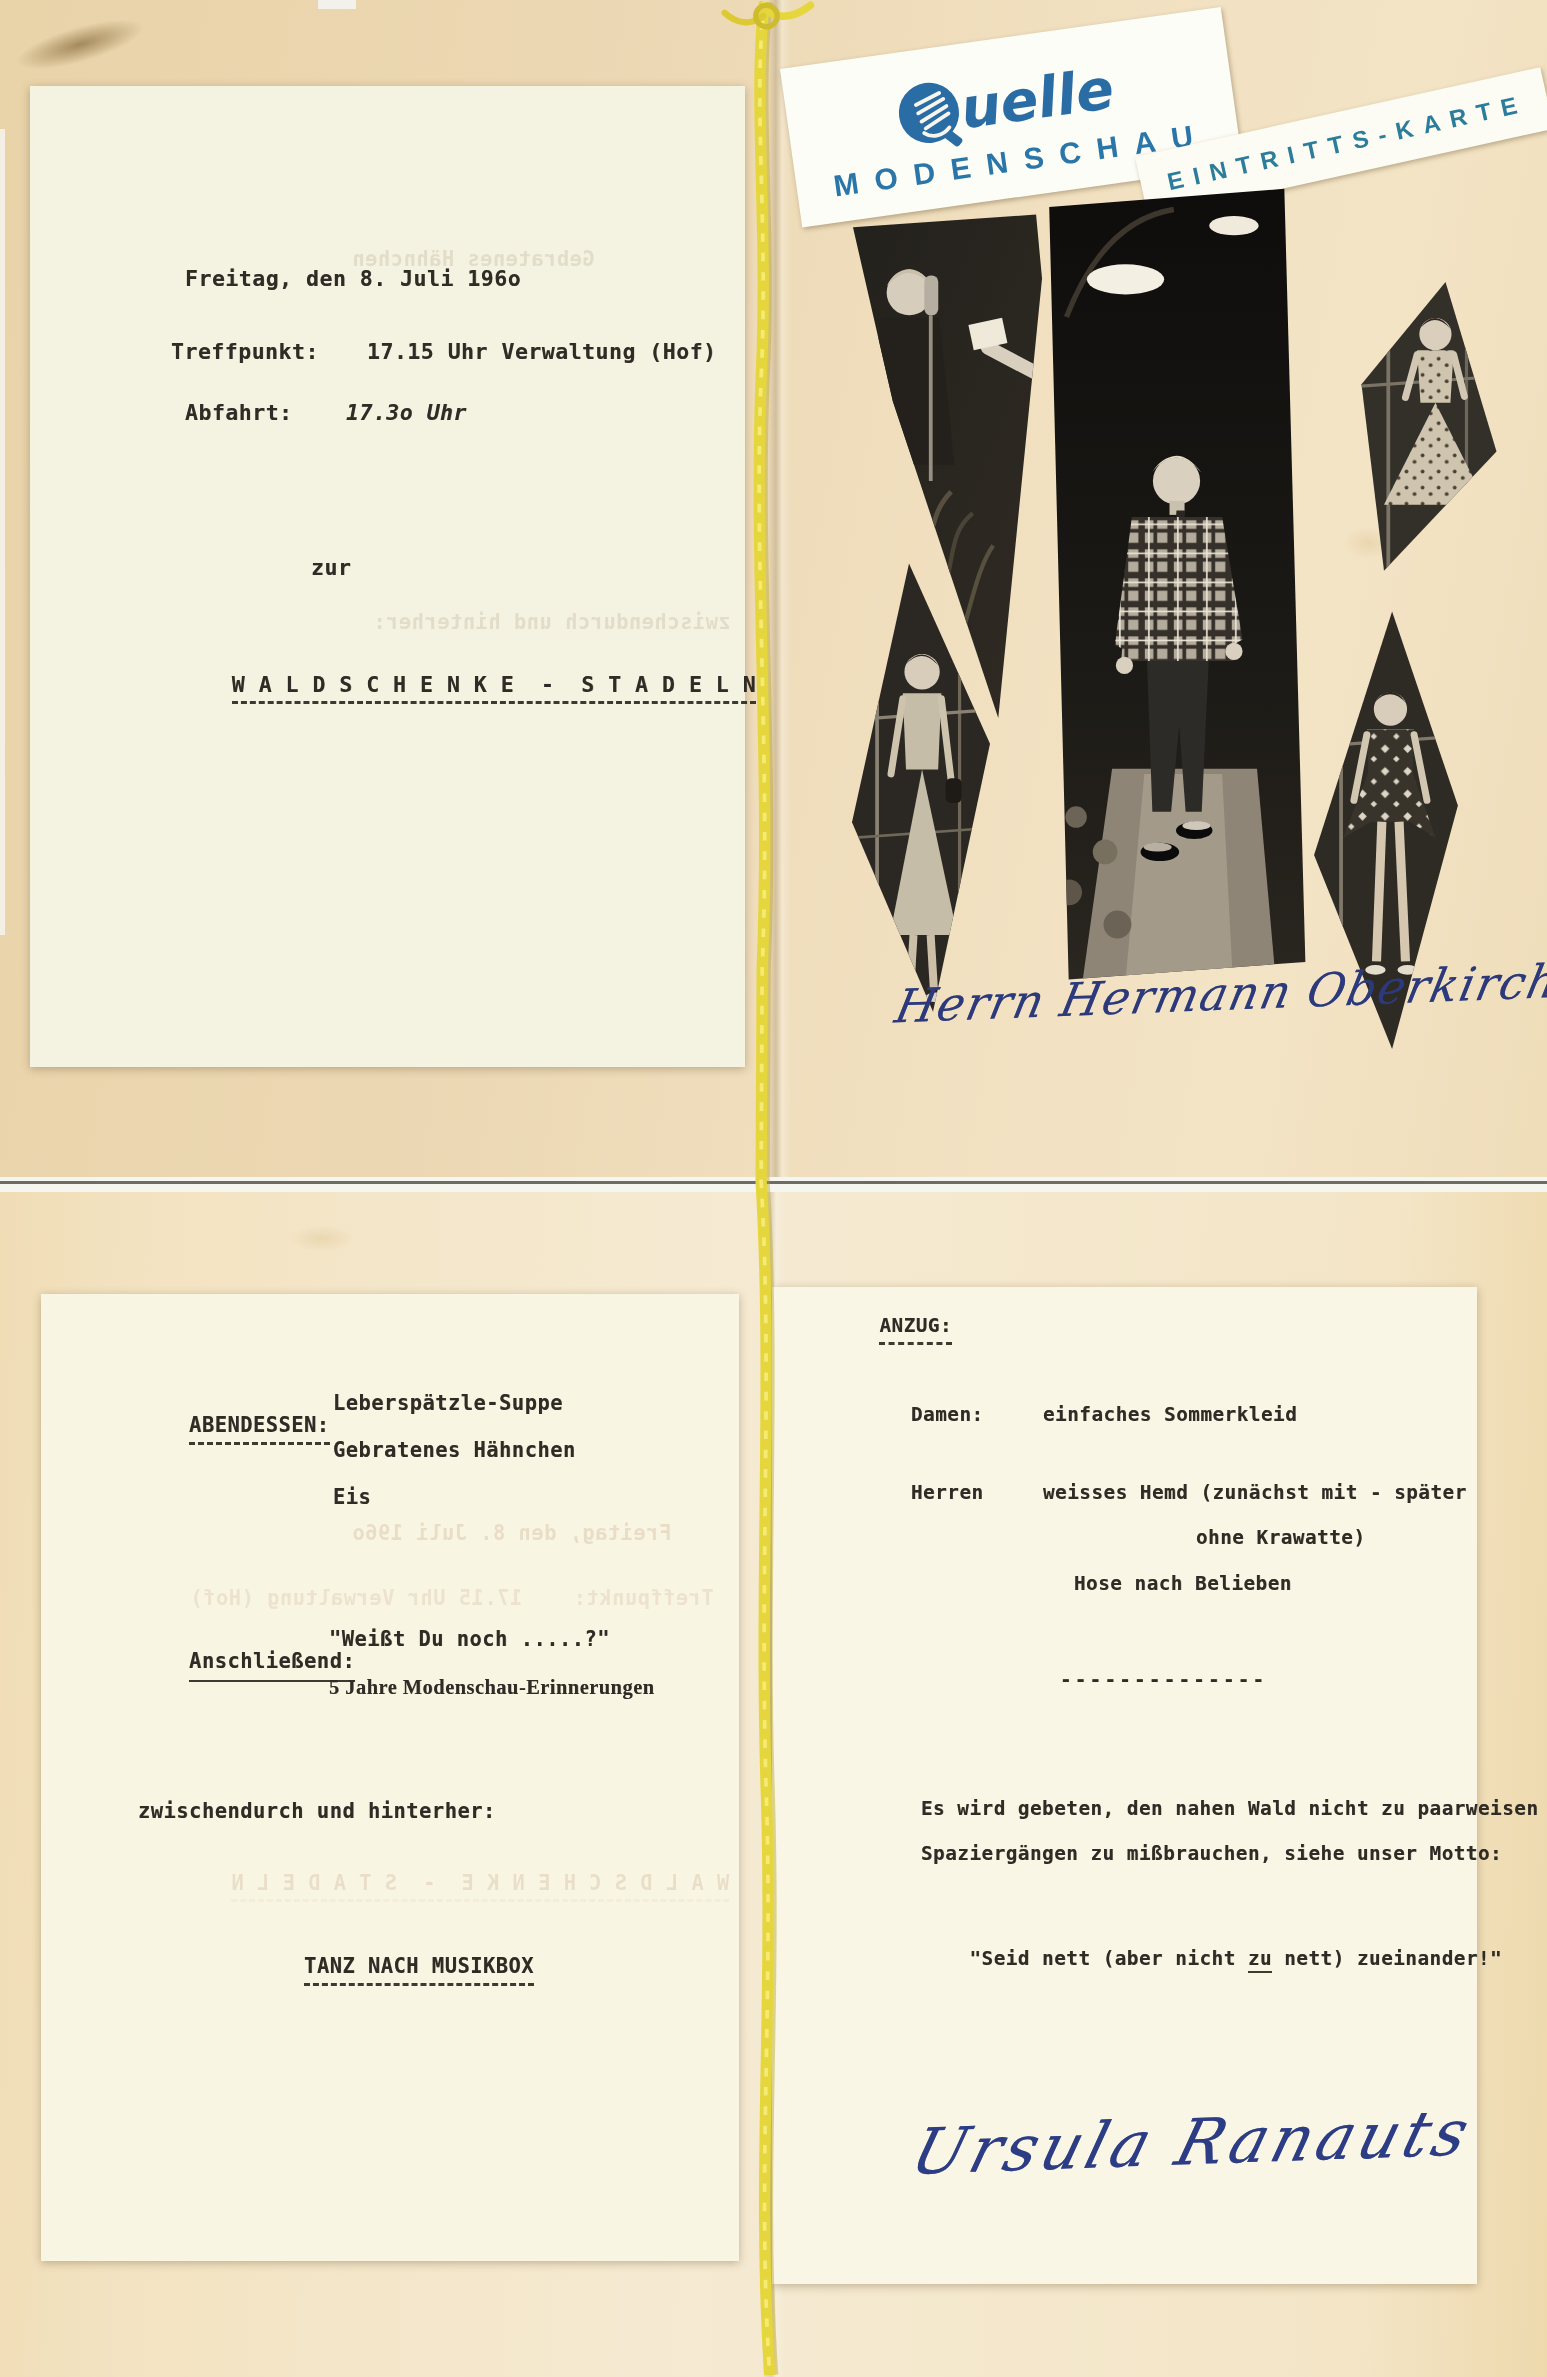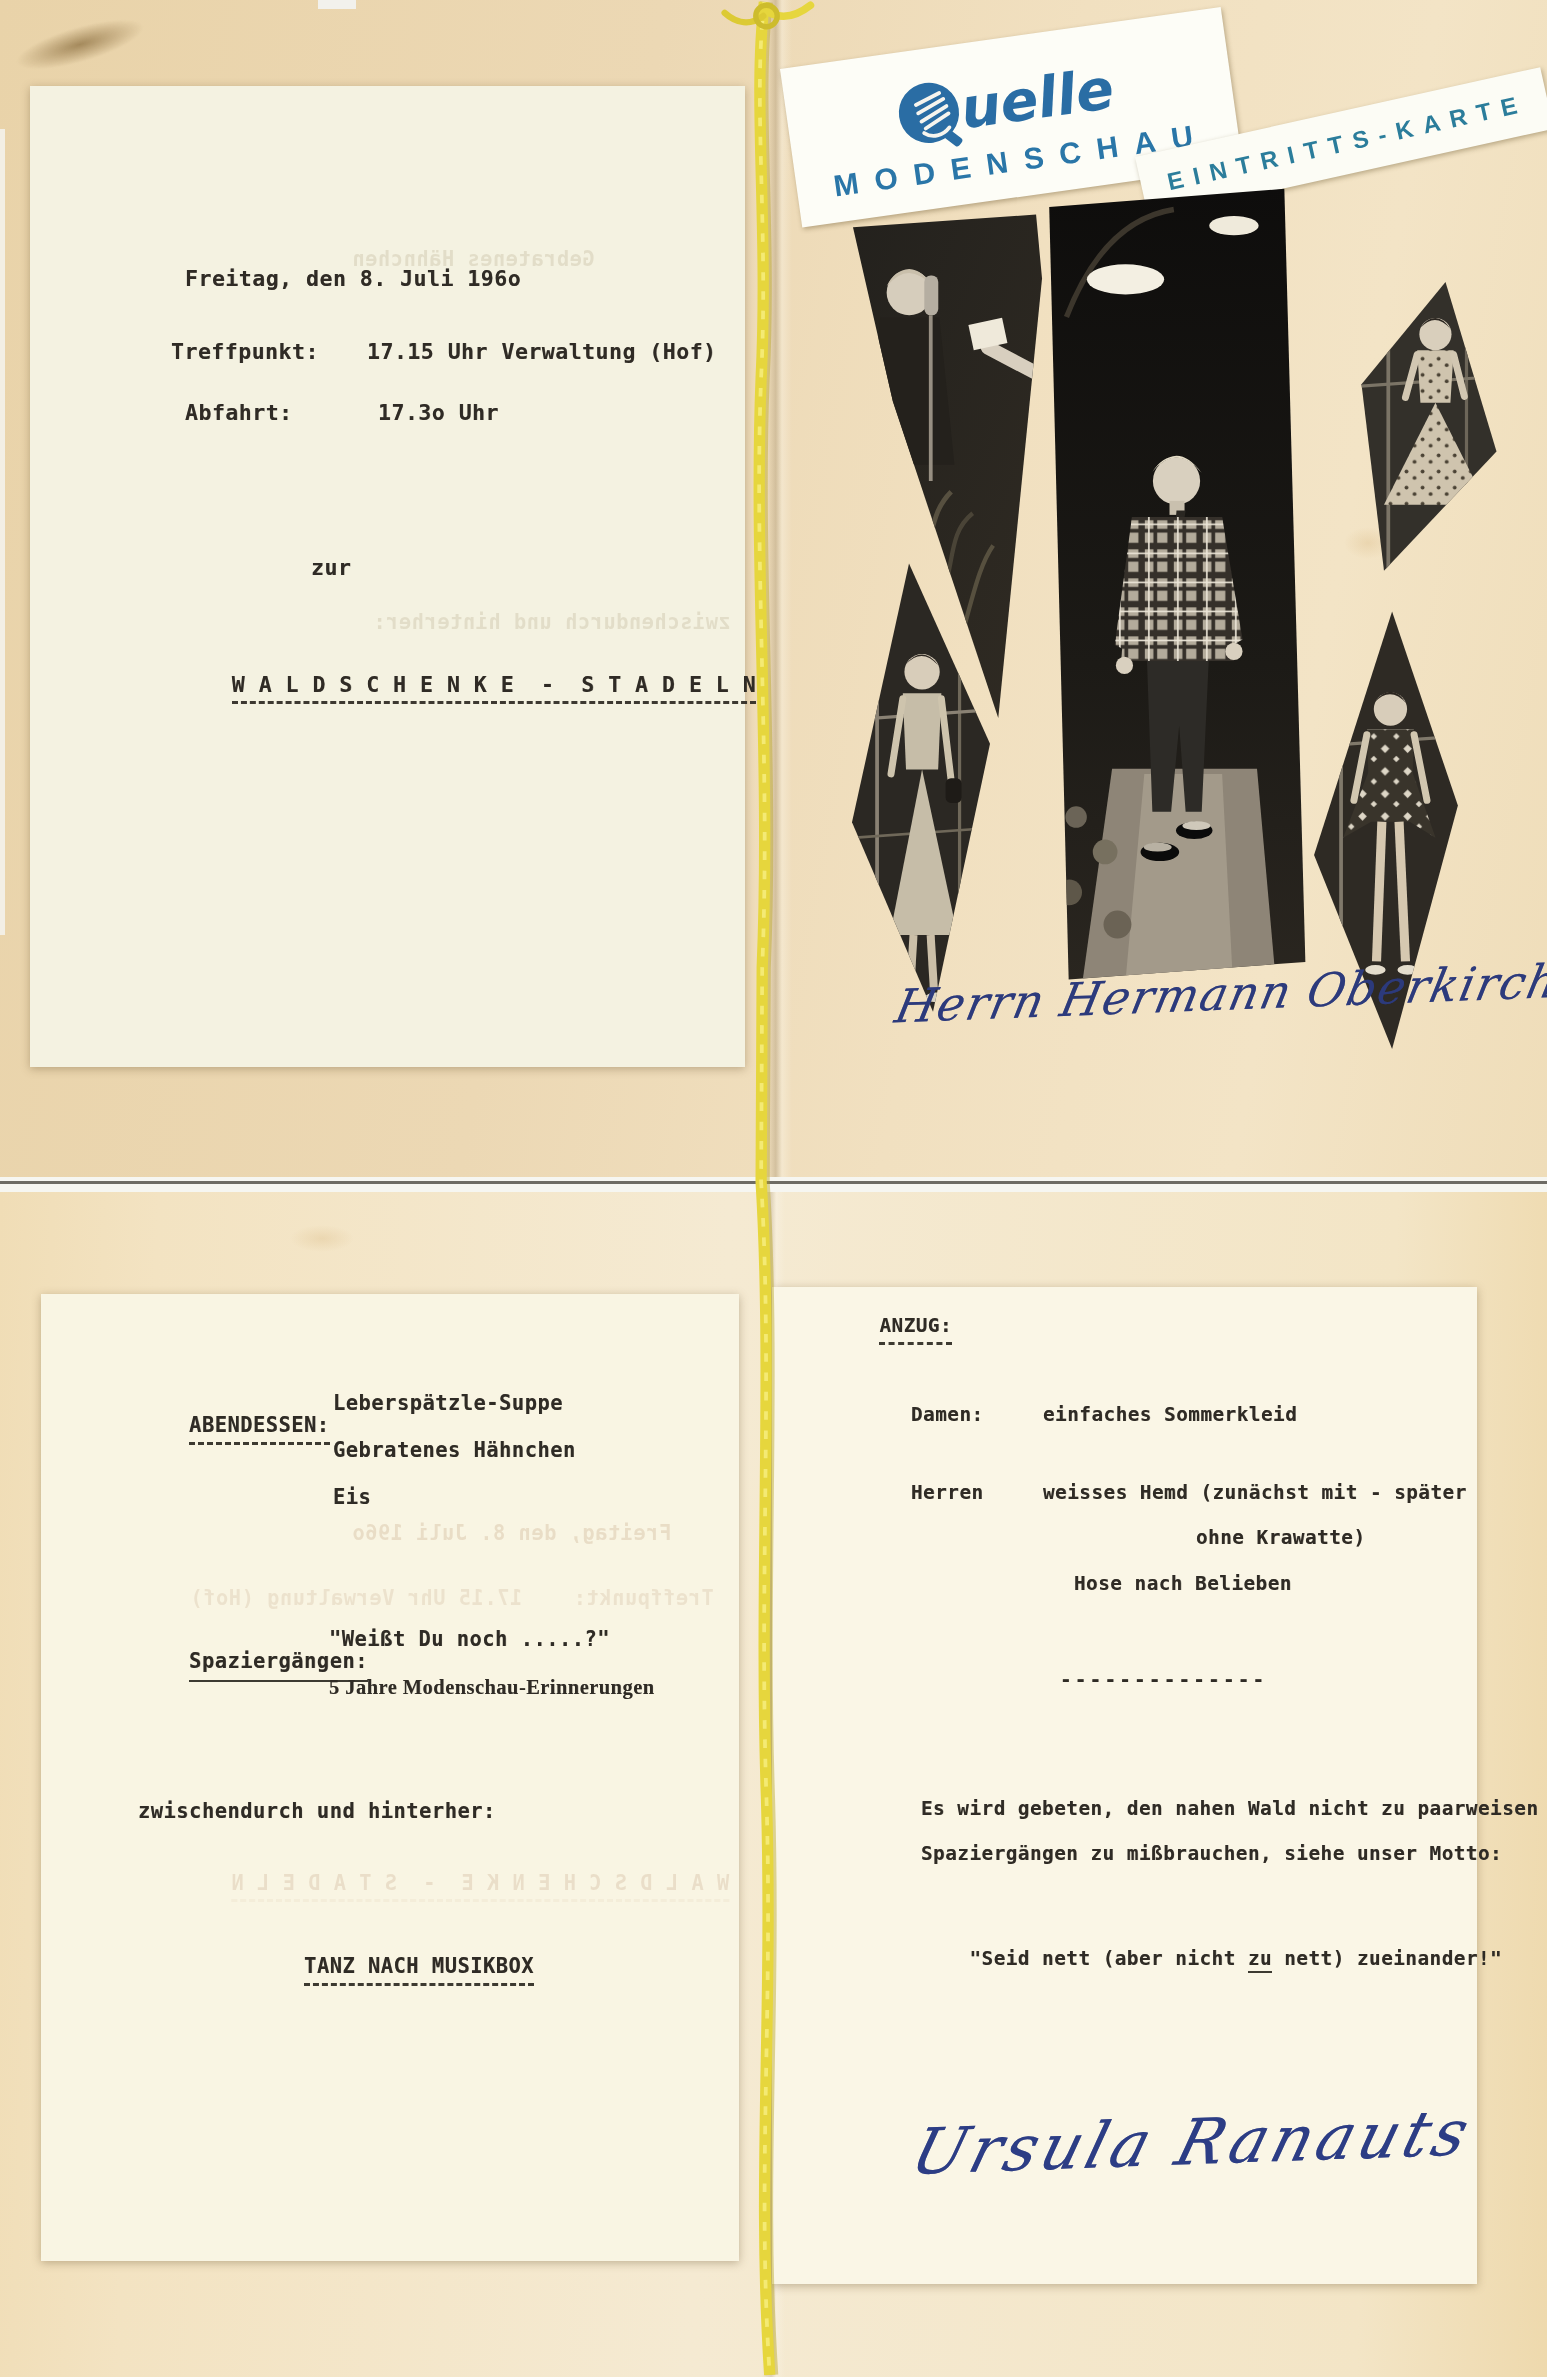--- a/index.html
+++ b/index.html
@@ -78,21 +78,21 @@
 
   <div class="abs type t38" style="left:301px;top:226px;">
     <span class="mirror">Gebratenes Hähnchen</span></div>
   <div class="abs type t38" style="left:322px;top:589px;">
     <span class="mirror">zwischendurch und hinterher:</span></div>
 
   <div class="abs type t40" style="left:185px;top:267px;">Freitag, den 8. Juli 196o</div>
   <div class="abs type t40" style="left:171px;top:340px;">Treffpunkt:</div>
   <div class="abs type t40" style="left:367px;top:340px;">17.15 Uhr Verwaltung (Hof)</div>
   <div class="abs type t40" style="left:185px;top:401px;">Abfahrt:</div>
-  <div class="abs type t40" style="left:378px;top:401px;">17.3o Uhr</div>
+  <div class="abs type t40" style="left:346px;top:401px;font-style:italic;">17.3o Uhr</div>
   <div class="abs type t40" style="left:311px;top:556px;">zur</div>
   <div class="abs type t40" style="left:178px;top:649px;">
     <span class="ud">W A L D S C H E N K E  -  S T A D E L N</span></div>
 
   <div id="label-quelle" class="abs">
     <svg width="231" height="85" viewBox="0 0 430 158">
       <circle cx="64" cy="84" r="56" fill="#2a6da4"></circle>
       <rect x="94" y="116" width="38" height="18" rx="6" fill="#2a6da4" transform="rotate(45 94 116)"></rect>
       <path d="M42 66 L88 50" stroke="#f7f5ee" stroke-width="7" stroke-linecap="round"></path>
       <path d="M44 82 L94 62" stroke="#f7f5ee" stroke-width="7" stroke-linecap="round"></path>
@@ -271,21 +271,21 @@
   <div class="abs type t38" style="left:180px;top:1850px;">
     <span class="mirror2" style="opacity:.24;border-bottom:3.2px dashed rgba(189,154,120,.4);padding-bottom:4.3px;">W A L D S C H E N K E  -  S T A D E L N</span></div>
 
   <div class="abs type t38" style="left:138px;top:1392px;">
     <span class="ud">ABENDESSEN:</span></div>
   <div class="abs type t38" style="left:333px;top:1392px;">Leberspätzle-Suppe</div>
   <div class="abs type t38" style="left:333px;top:1439px;">Gebratenes Hähnchen</div>
   <div class="abs type t38" style="left:333px;top:1486px;">Eis</div>
 
   <div class="abs type t38" style="left:138px;top:1628px;">
-    <span class="us">Spaziergängen:</span></div>
+    <span class="us">Anschließend:</span></div>
   <div class="abs type t38" style="left:329px;top:1628px;">"Weißt Du noch .....?"</div>
   <div class="abs type t38" style="left:329px;top:1676px;font-family:Liberation Serif, serif;">5 Jahre Modenschau-Erinnerungen</div>
 
   <div class="abs type t38" style="left:138px;top:1800px;">zwischendurch und hinterher:</div>
 
   <div class="abs type t38" style="left:253px;top:1933px;">
     <span class="ud">TANZ NACH MUSIKBOX</span></div>
 
   <div class="abs type t36" style="left:831px;top:1294px;">
     <span class="ud">ANZUG:</span></div>

